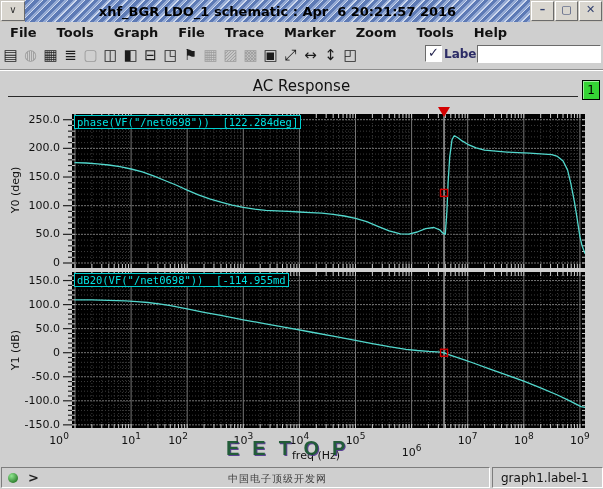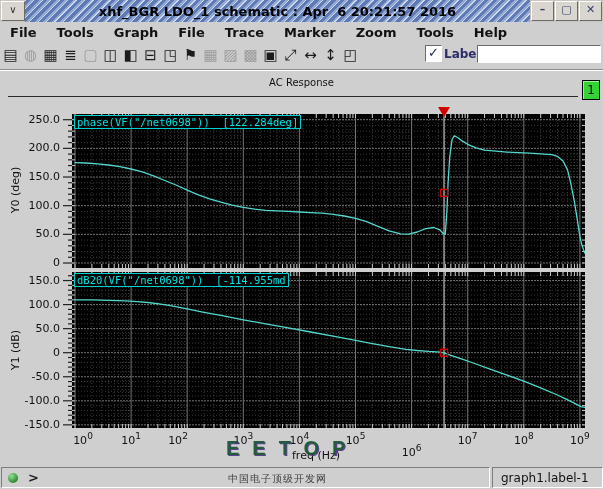--- a/index.html
+++ b/index.html
@@ -28,21 +28,21 @@
   .tb-icon.disabled{color:#9b9b9b;}
   .label-group{position:absolute;left:425px;top:3px;display:flex;align-items:center;}
   .checkbox{width:15px;height:15px;background:#fff;border-top:1px solid #6b6b6b;border-left:1px solid #6b6b6b;
     border-right:1px solid #fff;border-bottom:1px solid #fff;font-size:13px;line-height:14px;text-align:center;color:#24244e;}
   .check-label{font-weight:bold;font-size:12px;color:#2c2c66;margin-left:2px;}
   .text-field{position:absolute;left:477px;top:3px;width:118px;height:16px;background:#fff;
     border-top:1px solid #6b6b6b;border-left:1px solid #6b6b6b;border-right:1px solid #fff;border-bottom:1px solid #fff;
     font-size:12px;padding:0 2px;}
   .tb-divider{left:0;top:69px;width:603px;height:0;border-top:1px solid #8c8c8c;border-bottom:1px solid #ffffff;}
   
-  .graph-title{left:0;top:77px;width:603px;text-align:center;font-size:10px;color:#111;}
+  .graph-title{left:0;top:77px;width:603px;text-align:center;font-size:15px;color:#111;}
   .header-line{left:8px;top:96px;width:570px;height:1px;background:#2a2a2a;}
   .badge{left:582px;top:80px;width:16px;height:18px;background:#35d435;border:1px solid #000;
     box-shadow:inset 1px 1px 0 #9df09d;font-size:12px;text-align:center;line-height:18px;color:#000;}
   
   .ytick{position:absolute;left:0;width:60px;text-align:right;font-size:11px;color:#111;}
   .yaxis-name{position:absolute;font-size:11px;text-align:center;width:64px;height:14px;transform:rotate(-90deg);}
   .xtick{position:absolute;width:30px;text-align:center;font-size:11px;color:#111;top:431px;}
   .xtick sup{font-size:9px;}
   .xaxis-name{left:266px;top:449px;width:100px;text-align:center;font-size:11px;color:#111;}
   .trace-label{position:absolute;background:#000;border:1px solid #00cfcf;color:#00e2e2;
@@ -869,21 +869,21 @@
       <line x1="1" y1="8.550000000000011" x2="10" y2="8.550000000000011" stroke="#222" stroke-width="1.2"></line>
       <line x1="6" y1="3.740000000000009" x2="10" y2="3.740000000000009" stroke="#222" stroke-width="1.2"></line>
     </svg>
     <div class="ytick" style="top: 273.55px;">150.0</div>
     <div class="ytick" style="top: 297.6px;">100.0</div>
     <div class="ytick" style="top: 321.65px;">50.0</div>
     <div class="ytick" style="top: 345.7px;">0</div>
     <div class="ytick" style="top: 369.75px;">-50.0</div>
     <div class="ytick" style="top: 393.8px;">-100.0</div>
     <div class="ytick" style="top: 417.85px;">-150.0</div>
-    <div class="xtick" style="left: 68px;"><span>10</span><sup>0</sup></div>
+    <div class="xtick" style="left: 44px;"><span>10</span><sup>0</sup></div>
     <div class="xtick" style="left: 116.1px;"><span>10</span><sup>1</sup></div>
     <div class="xtick" style="left: 163px;"><span>10</span><sup>2</sup></div>
     <div class="xtick" style="left: 228.3px;"><span>10</span><sup>3</sup></div>
     <div class="xtick" style="left: 284.4px;"><span>10</span><sup>4</sup></div>
     <div class="xtick" style="left: 340.5px;"><span>10</span><sup>5</sup></div>
     <div class="xtick" style="left: 396.6px; margin-top: 12px;"><span>10</span><sup>6</sup></div>
     <div class="xtick" style="left: 452.7px;"><span>10</span><sup>7</sup></div>
     <div class="xtick" style="left: 508.8px;"><span>10</span><sup>8</sup></div>
     <div class="xtick" style="left: 564.9px;"><span>10</span><sup>9</sup></div>
   </div>

